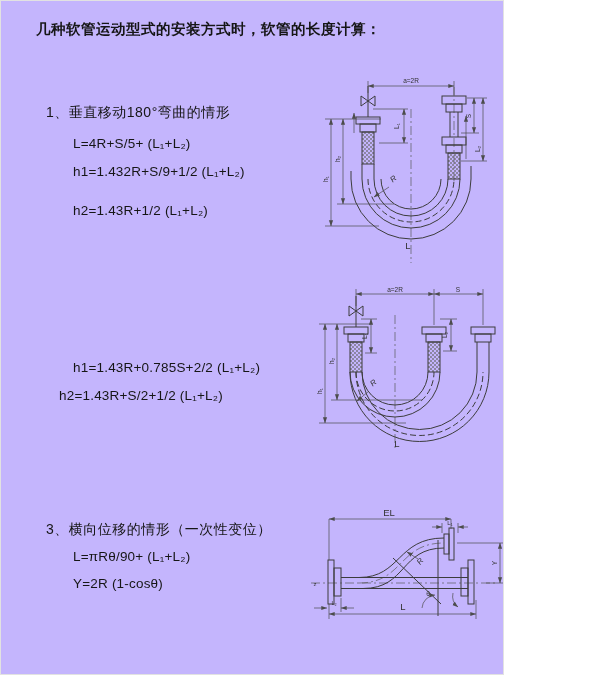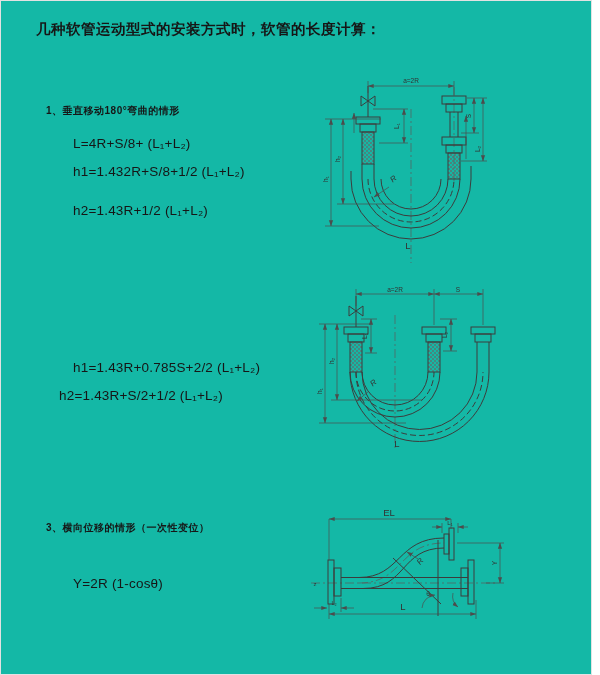--- a/index.html
+++ b/index.html
@@ -1,26 +1,26 @@
 <!DOCTYPE html>
 <html style="--ink: #161616;"><head>
 <meta charset="utf-8">
 <style>
   html,body{margin:0;padding:0;background:#fff;}
   .page{
-    position:relative;width:592px;height:675px;background:#14b8a6;
+    position:relative;width:504px;height:675px;background:#c4b5fd;
     box-sizing:border-box;border:1px solid #e2e2e2;overflow:hidden;
     font-family:"Liberation Sans", sans-serif;color:var(--ink,#161616);
   }
   .doc-title{
     position:absolute;left:35px;top:19px;margin:0;
     font-size:14.5px;font-weight:bold;letter-spacing:0.5px;
   }
   .heading{
-    position:absolute;font-size:10px;font-weight:bold;letter-spacing:0.5px;white-space:nowrap;
+    position:absolute;font-size:14px;font-weight:normal;letter-spacing:0.5px;white-space:nowrap;
   }
   .formula{
     position:absolute;font-size:13.5px;font-weight:500;letter-spacing:0.2px;white-space:nowrap;
   }
   svg.diag{position:absolute;overflow:visible;}
   .dline line,.dline path,.dline rect{stroke:#3c3c3c;stroke-width:1;fill:none;}
   .dline rect.braid{fill:url(#hb1);}
   .cl line,.cl path{stroke:#5a5a5a;stroke-width:0.7;fill:none;stroke-dasharray:9 3 2 3;}
   .dim line,.dim path{stroke:#4c4c4c;stroke-width:0.7;fill:none;}
   .dimt{font-size:6.5px;fill:#333;}
@@ -29,28 +29,29 @@
   .rlab{font-size:8px;font-style:italic;}
 </style>
 </head>
 <body>
 
 <div class="page">
 
   <h1 class="doc-title">几种软管运动型式的安装方式时，软管的长度计算：</h1>
 
   <div class="heading" style="left:45px;top:103px">1、垂直移动180°弯曲的情形</div>
-  <div class="formula" style="left:72px;top:135px">L=4R+S/8+ (L₁+L₂)</div>
-  <div class="formula" style="left:72px;top:163px">h1=1.432R+S/8+1/2 (L₁+L₂)</div>
+  <div class="formula" style="left:72px;top:135px">L=4R+S/5+ (L₁+L₂)</div>
+  <div class="formula" style="left:72px;top:163px">h1=1.432R+S/9+1/2 (L₁+L₂)</div>
   <div class="formula" style="left:72px;top:202px">h2=1.43R+1/2 (L₁+L₂)</div>
 
   <div class="formula" style="left:72px;top:359px">h1=1.43R+0.785S+2/2 (L₁+L₂)</div>
   <div class="formula" style="left:58px;top:387px">h2=1.43R+S/2+1/2 (L₁+L₂)</div>
 
   <div class="heading" style="left:45px;top:520px">3、横向位移的情形（一次性变位）</div>
+  <div class="formula" style="left:72px;top:548px">L=πRθ/90+ (L₁+L₂)</div>
   <div class="formula" style="left:72px;top:575px">Y=2R (1-cosθ)</div>
 
   <svg class="diag" style="left:310px;top:70px" width="290" height="195" viewBox="0 0 290 195">
     <defs>
       <marker id="ar1" viewBox="0 0 10 10" refX="9.5" refY="5" markerWidth="6" markerHeight="6" markerUnits="userSpaceOnUse" orient="auto-start-reverse">
         <path d="M0,1.5 L10,5 L0,8.5 Z" fill="#4c4c4c"></path>
       </marker>
       <pattern id="hb1" width="4" height="4" patternUnits="userSpaceOnUse">
         <path d="M0,0 L4,4 M0,4 L4,0" stroke="#666" stroke-width="0.6" fill="none"></path>
       </pattern>

